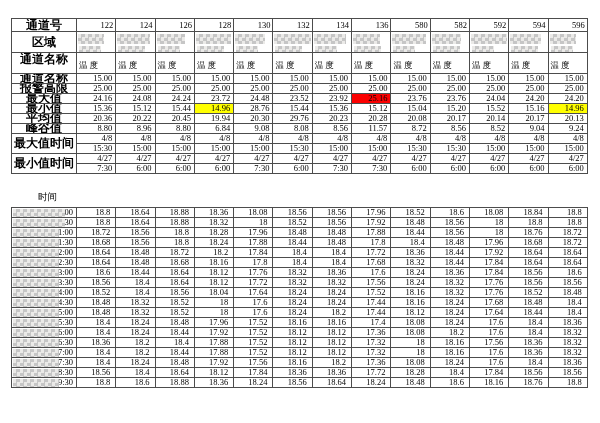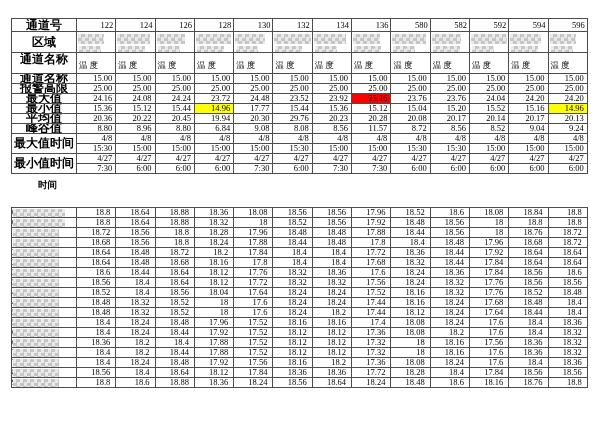--- a/index.html
+++ b/index.html
@@ -19,29 +19,29 @@
   tr.r-chan td{height:13px;}
   tr.r-region td{height:21px;margin-top:22px;}
   tr.r-name td{height:21px;}
   tr.r-sensor td{height:20px;}
   td.lbl{font-weight:bold;text-align:center;font-size:12px;}
   td.chan{text-align:right;padding-right:2px;}
   td.num{text-align:right;padding-right:3px;}
   td.bnum{text-align:right;padding-right:5px;}
   td.sensor{text-align:left;padding-left:2px;letter-spacing:2px;font-size:8.5px;vertical-align:bottom;padding-bottom:3px;}
   td.blurcell{position:relative;}
-  td.timecell{position:relative;text-align:left;padding-right:3px;margin-top:24px;}
+  td.timecell{position:relative;text-align:right;padding-right:3px;margin-top:24px;}
   td.name-lbl{vertical-align:top;padding-top:2px;}
   .blob{
     position:absolute;
     background:repeating-conic-gradient(#c6c6c6 0% 25%, #ebeae8 0% 50%) 0 0/7px 7px;
     filter:blur(.5px);
   }
   #time-floating-label{
-    position:absolute;left:38px;top:180px;font-weight:bold;font-size:9.5px;line-height:10px;
+    position:absolute;left:38px;top:192px;font-weight:normal;font-size:9.5px;line-height:10px;
   }
 </style>
 </head>
 <body>
 
 <table id="top-table">
   <colgroup id="top-cols">
       <col class="c-label">
       <col class="c-data">
       <col class="c-data">
@@ -194,21 +194,21 @@
         <td class="num">24.04</td>
         <td class="num">24.20</td>
         <td class="num">24.20</td>
       </tr>
       <tr>
         <td class="lbl">最小值</td>
         <td class="num">15.36</td>
         <td class="num">15.12</td>
         <td class="num">15.44</td>
         <td class="num" style="background: rgb(255, 255, 0);">14.96</td>
-        <td class="num">17.77</td>
+        <td class="num">28.76</td>
         <td class="num">15.44</td>
         <td class="num">15.36</td>
         <td class="num">15.12</td>
         <td class="num">15.04</td>
         <td class="num">15.20</td>
         <td class="num">15.52</td>
         <td class="num">15.16</td>
         <td class="num" style="background: rgb(255, 255, 0);">14.96</td>
       </tr>
       <tr>

